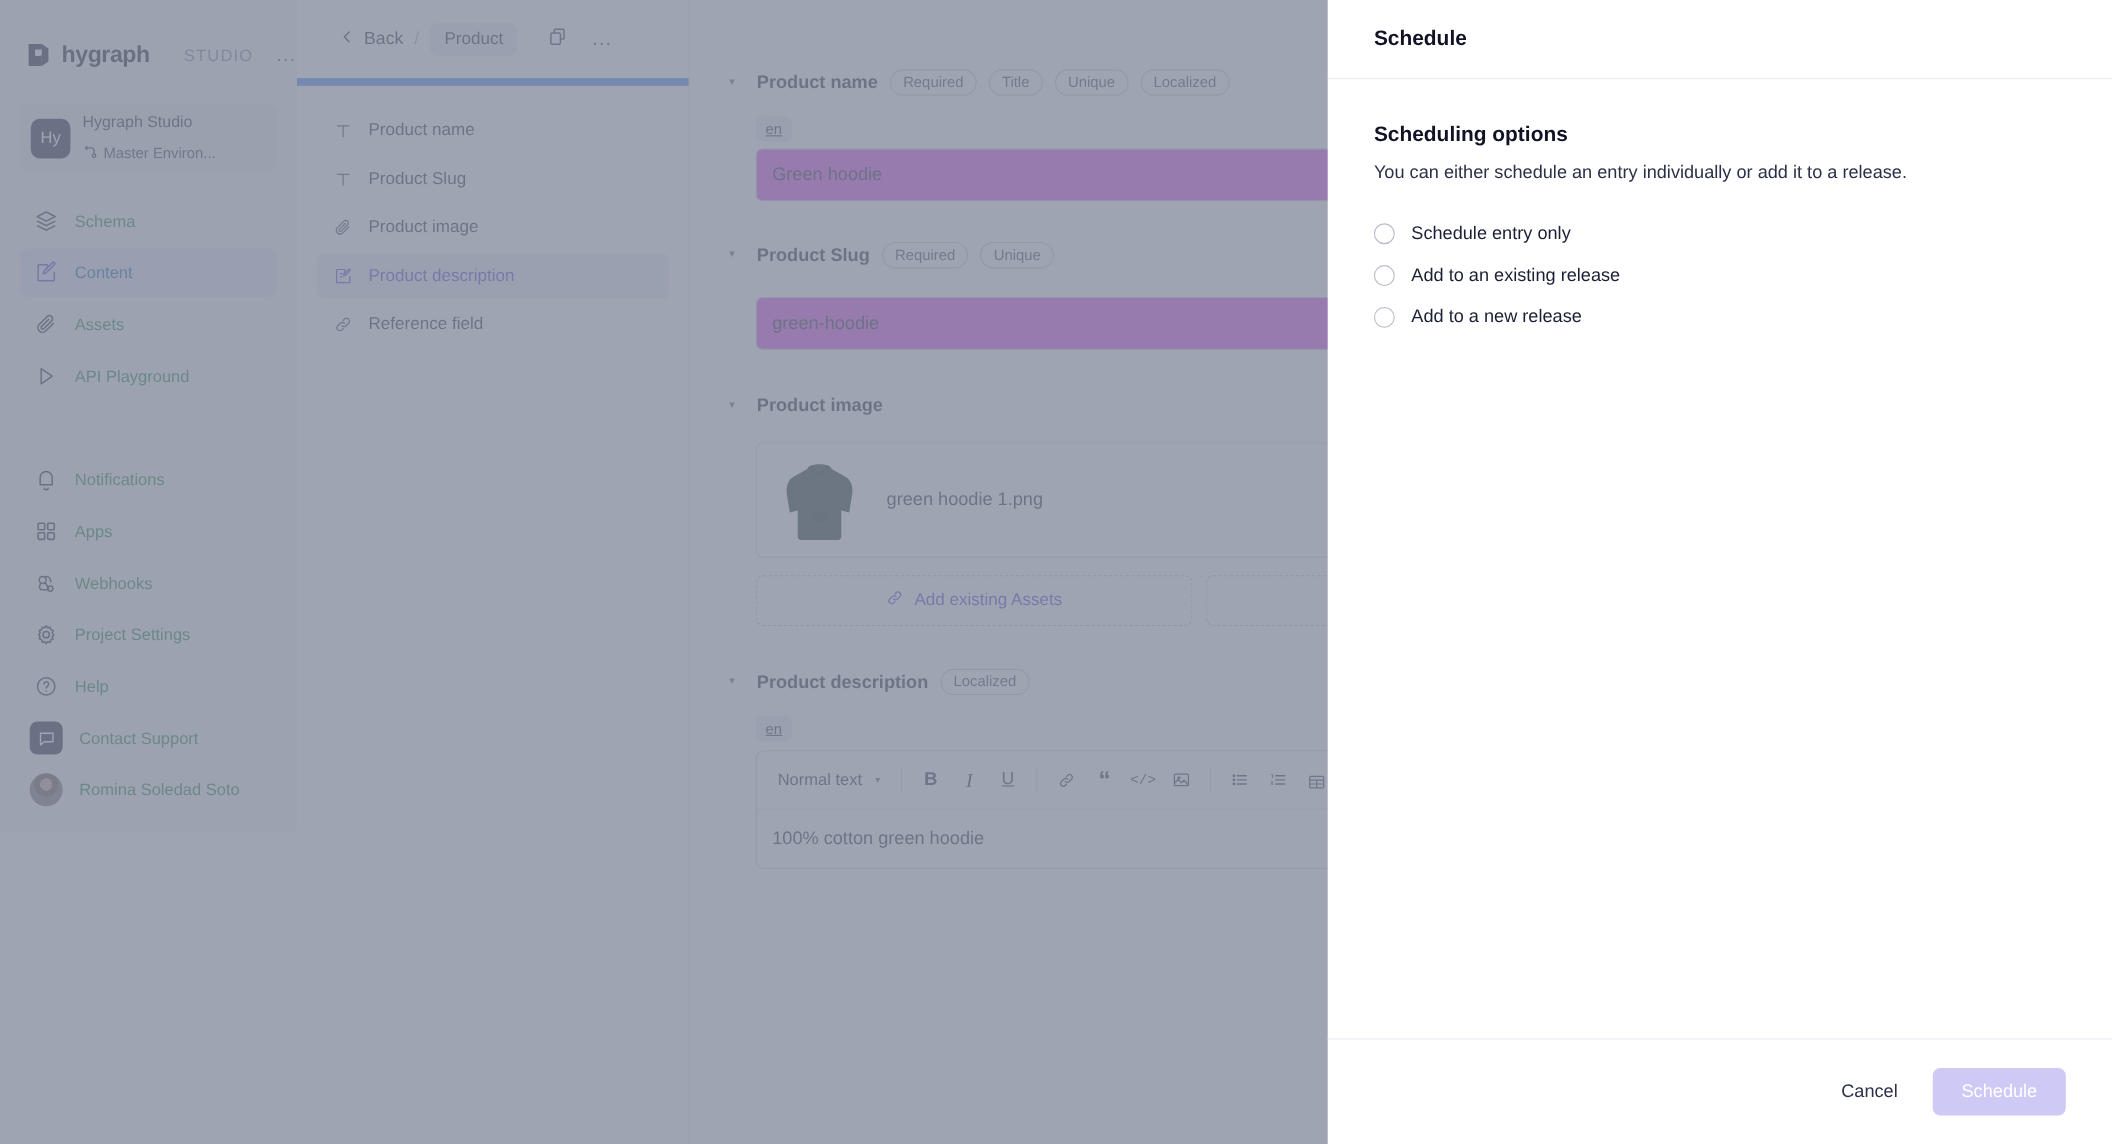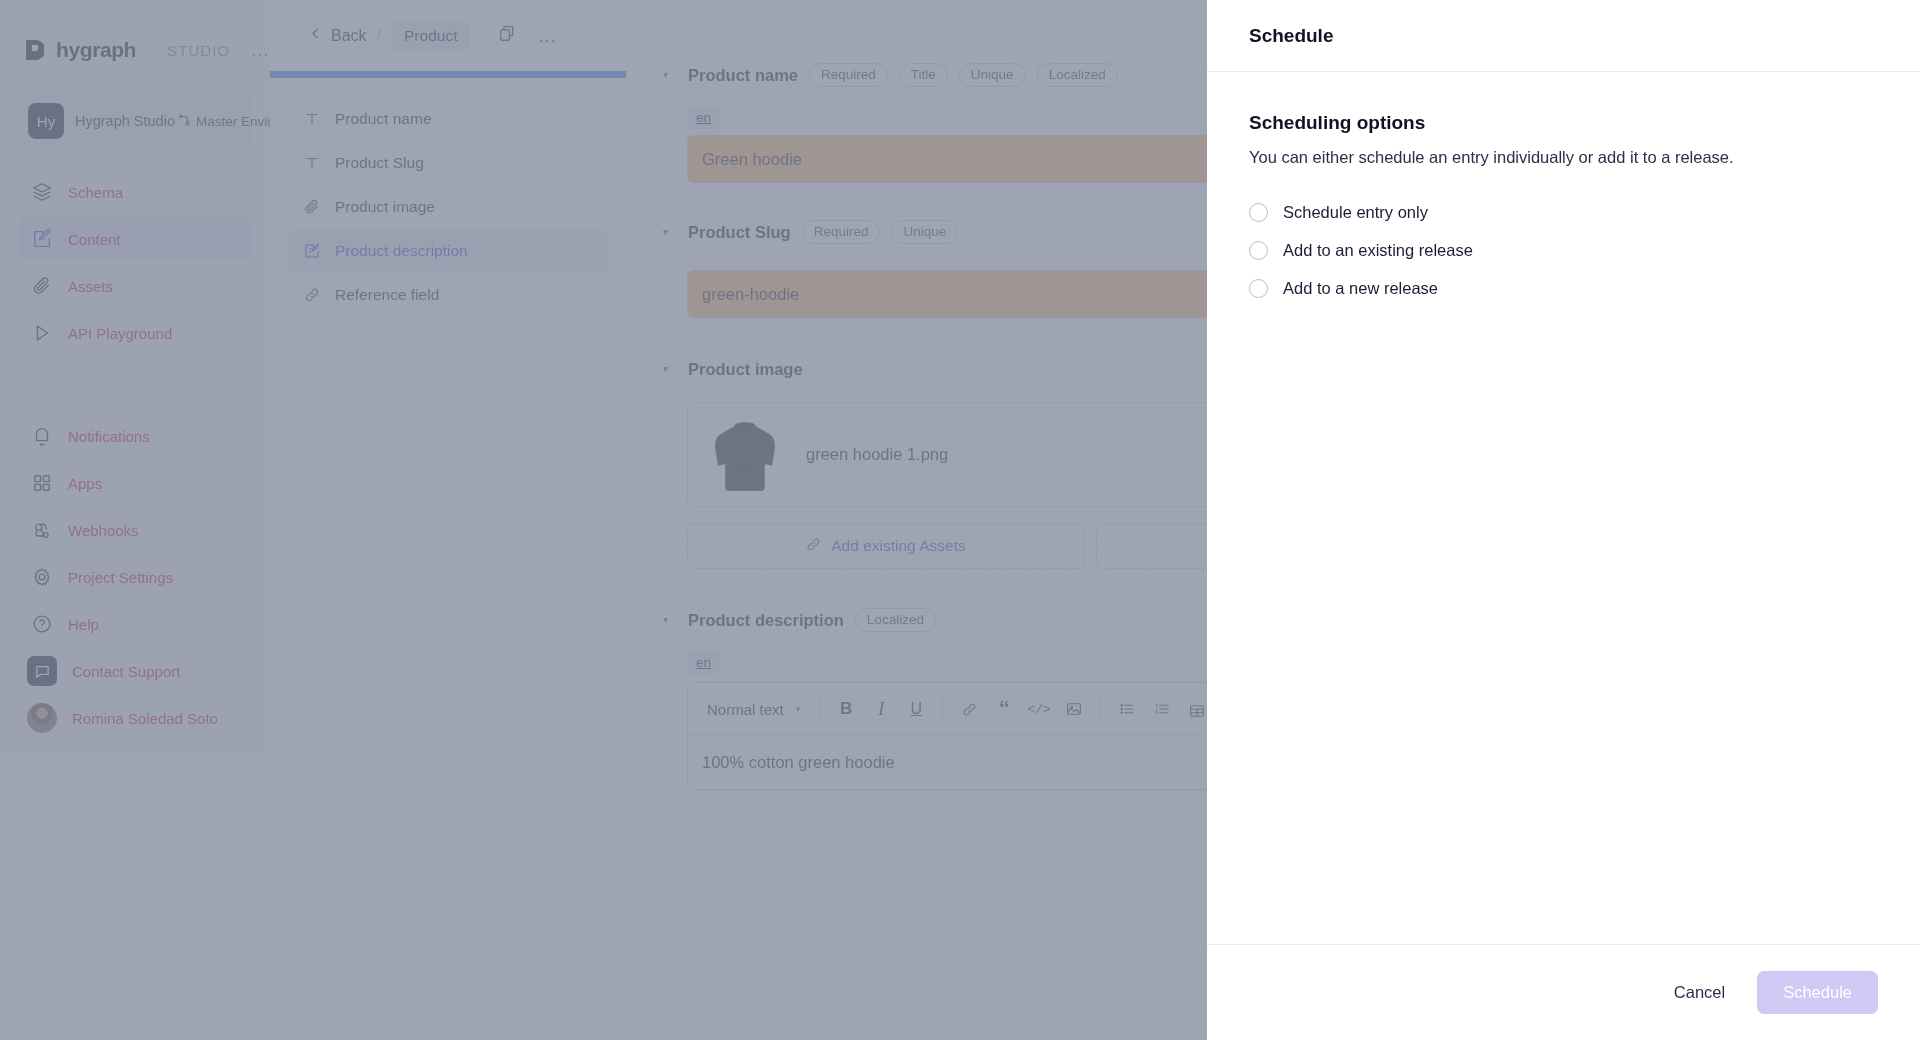--- a/index.html
+++ b/index.html
@@ -31,32 +31,32 @@
     display: flex; align-items: center; gap: 11px;
     margin-top: 18px; padding: 9px 10px; border-radius: 8px;
     background: #ededf2;
   }
   .project-avatar {
     width: 36px; height: 36px; border-radius: 8px; flex: 0 0 36px;
     background: #151a2d; color: #fff;
     display: flex; align-items: center; justify-content: center;
     font-size: 15px; font-weight: 500;
   }
-  .project-texts { display: flex; flex-direction: row; gap: 2px; min-width: 0; }
+  .project-texts { display: flex; flex-direction: column; gap: 12px; min-width: 0; }
   .project-name { font-size: 14.5px; color: #1b1f33; white-space: nowrap; }
   .project-env { font-size: 13.5px; color: #2b3048; display: flex; align-items: center; gap: 5px; white-space: nowrap; }
 
   .nav { margin-top: 22px; display: flex; flex-direction: column; gap: 3px; }
   .nav-item {
     display: flex; align-items: center; gap: 15px;
     height: 44px; padding: 0 12px; border-radius: 8px;
-    font-size: 15px; color: #b91c1c; cursor: pointer;
+    font-size: 15px; color: #15803d; cursor: pointer;
   }
   .nav-item .ic { width: 23px; height: 23px; flex: 0 0 23px; display: flex; align-items: center; justify-content: center; }
-  .nav-item.active { background: #e5e3fb; color: #be185d; }
+  .nav-item.active { background: #e5e3fb; color: #0369a1; }
   .nav-item.active .ic svg { stroke: #4b3fd4; }
 
   .sidebar-spacer { flex: 1 1 auto; }
   .nav-bottom { display: flex; flex-direction: column; gap: 3px; padding-bottom: 16px; }
   .support-icon {
     width: 30px; height: 30px; border-radius: 7px; background: #151a2d;
     display: flex; align-items: center; justify-content: center; flex: 0 0 30px;
     margin-left: -3px;
   }
   .avatar-img {
@@ -101,21 +101,21 @@
     border: 1px solid #c9cbd8; border-radius: 13px; padding: 3px 11px 4px;
     font-size: 13.5px; color: #3b4059; line-height: 1.15;
   }
   .loc-tag {
     display: inline-block; background: #eeeef4; color: #2b3048;
     border-radius: 5px; padding: 4px 9px; font-size: 13.5px; margin: 16px 0 6px; text-decoration: underline;
   }
   .text-input {
     width: 600px; height: 48px; border: 1px solid #c9cbe0; border-radius: 6px;
     display: flex; align-items: center; padding: 0 14px;
-    font-size: 16.5px; color: #1b1f33; background: #fdba74;
+    font-size: 16.5px; color: #1b1f33; background: #d946ef;
   }
 
   .asset-box {
     width: 600px; height: 105px; border: 1px solid #d6d8e4; border-radius: 7px;
     display: flex; align-items: center; gap: 22px; padding: 0 18px; margin-top: 18px;
   }
   .asset-thumb {
     width: 78px; height: 88px; flex: 0 0 78px;
     display: flex; align-items: center; justify-content: center;
   }

